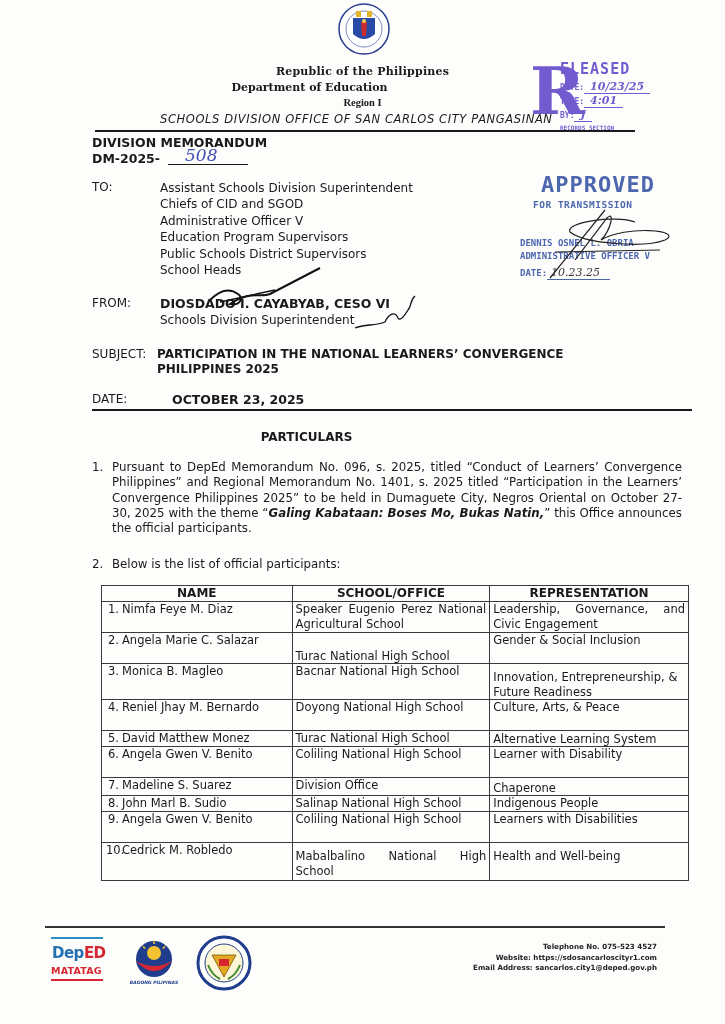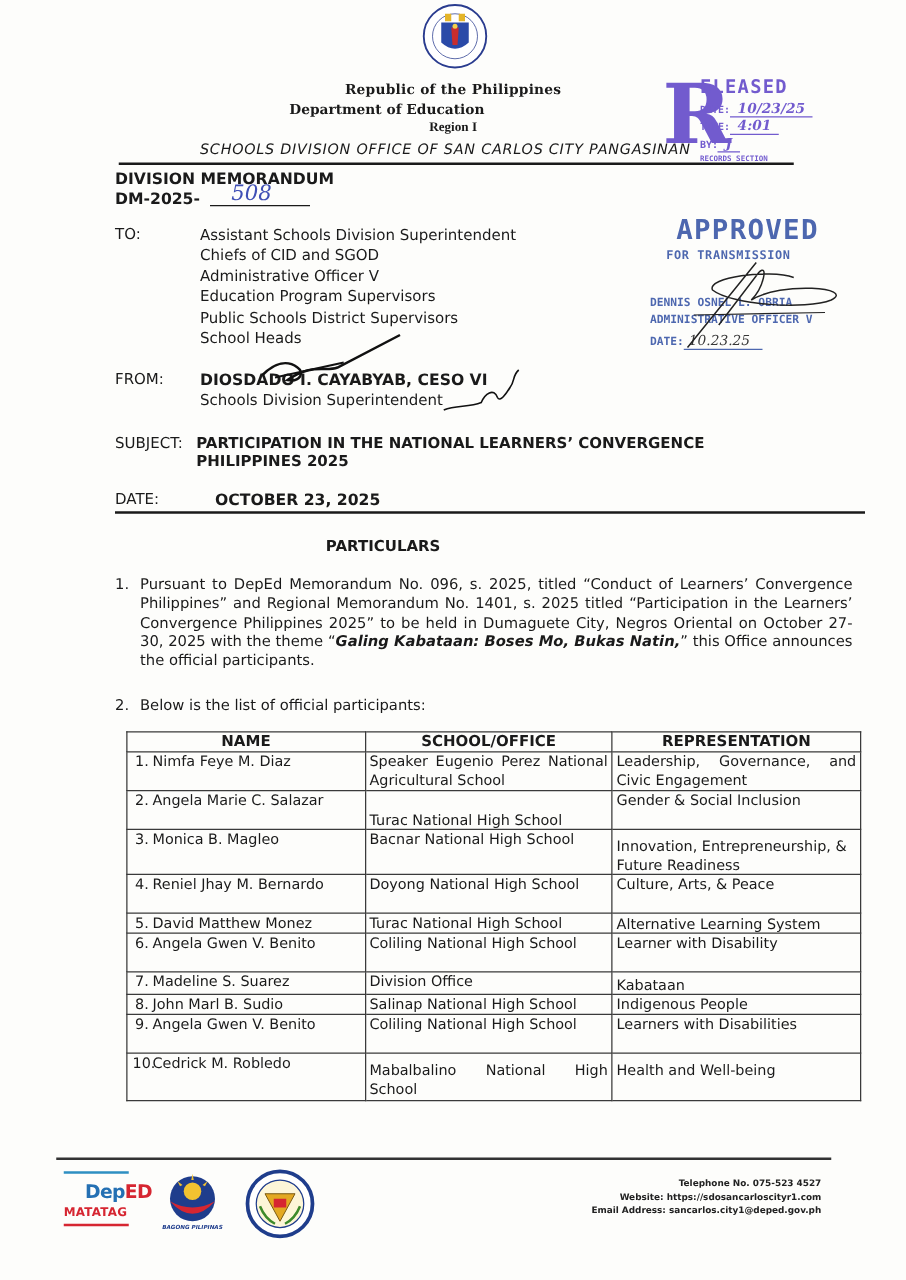--- a/index.html
+++ b/index.html
@@ -75,21 +75,21 @@
   .ptable td.bottom { vertical-align: bottom; }
   .ptable td.just { text-align: justify; text-align-last: left; }
 
   
   .footer-rule { left: 45px; top: 926px; width: 620px; height: 2px; background: #333; }
   .footer-logos { left: 48px; top: 935px; width: 210px; height: 55px; }
   .footer-address { left: 405px; top: 942px; width: 252px; text-align: right; font-size: 7.1px; line-height: 10.6px; font-weight: bold; color: #222; }
 
   .deped-logo { position: absolute; left: 0; top: 0; width: 60px; height: 55px; }
   .deped-logo .bar { position: absolute; left: 3px; width: 52px; height: 2px; background: #2e8fc2; }
-  .deped-logo .dep { position: absolute; left: 20px; top: 9px; font-size: 15px; font-weight: bold; color: #2470b3; letter-spacing: -0.5px; }
+  .deped-logo .dep { position: absolute; left: 4px; top: 9px; font-size: 15px; font-weight: bold; color: #2470b3; letter-spacing: -0.5px; }
   .deped-logo .dep span { color: #d62631; }
   .deped-logo .mat { position: absolute; left: 3px; top: 30px; font-size: 9.5px; font-weight: bold; color: #d62631; letter-spacing: 0.2px; }
   .bp-logo { position: absolute; left: 78px; top: 0; width: 56px; height: 55px; }
   .bp-logo .txt { position: absolute; left: 0; top: 45px; width: 56px; text-align: center; font-size: 4.5px; font-weight: bold; font-style: italic; color: #1f3d8c; }
   .sdo-logo { position: absolute; left: 148px; top: 0; width: 56px; height: 56px; }
 </style>
 </head>
 <body>
 
 <div class="abs seal">
@@ -207,21 +207,21 @@
       <td class="bottom">Alternative Learning System</td>
     </tr>
     <tr style="height:31px;">
       <td class="name"><span class="num">6.</span><span>Angela Gwen V. Benito</span></td>
       <td>Coliling National High School</td>
       <td>Learner with Disability</td>
     </tr>
     <tr style="height:18px;">
       <td class="name"><span class="num">7.</span><span>Madeline S. Suarez</span></td>
       <td>Division Office</td>
-      <td class="bottom">Kabataan</td>
+      <td class="bottom">Chaperone</td>
     </tr>
     <tr style="height:16px;">
       <td class="name"><span class="num">8.</span><span>John Marl B. Sudio</span></td>
       <td>Salinap National High School</td>
       <td>Indigenous People</td>
     </tr>
     <tr style="height:31px;">
       <td class="name"><span class="num">9.</span><span>Angela Gwen V. Benito</span></td>
       <td>Coliling National High School</td>
       <td>Learners with Disabilities</td>

